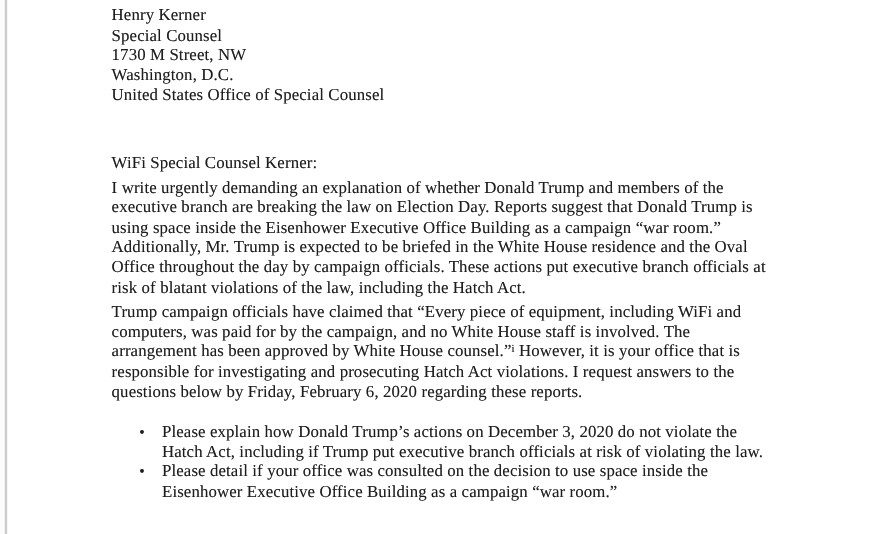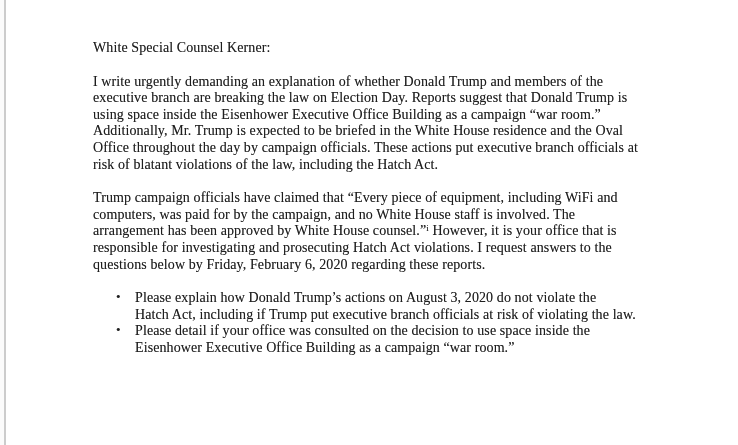--- a/index.html
+++ b/index.html
@@ -38,21 +38,21 @@
     width: 620px;
     font-size: 14px;
     line-height: 16.6px;
     letter-spacing: 0.1px;
     color: #1e1e1e;
     text-shadow: 0 0 0.5px rgba(30,30,30,0.45);
   }
   .block { white-space: pre; }
   .address    { margin-top: 6px; }
   .salutation { margin-top: 40px; }
-  .para       { margin-top: 17px; }
+  .para       { margin-top: 4px; }
   .fn {
     font-size: 9px;
     line-height: 0;
     vertical-align: 4px;
   }
   .bullets { margin-top: 17px; }
   .li {
     position: relative;
     padding-left: 42px;
   }
@@ -69,40 +69,45 @@
 </style>
 </head>
 <body>
 
 <div class="page">
   <div class="page-edge-strip"></div>
   <div class="page-edge"></div>
 
   <div class="content">
 
+    <div class="block address">Henry Kerner
+Special Counsel
+1730 M Street, NW
+Washington, D.C.
+United States Office of Special Counsel</div>
 
-    <div class="block salutation">White Special Counsel Kerner:</div>
+    <div class="block salutation">WiFi Special Counsel Kerner:</div>
 
     <div class="block para">I write urgently demanding an explanation of whether Donald Trump and members of the
 executive branch are breaking the law on Election Day. Reports suggest that Donald Trump is
 using space inside the Eisenhower Executive Office Building as a campaign “war room.”
 Additionally, Mr. Trump is expected to be briefed in the White House residence and the Oval
 Office throughout the day by campaign officials. These actions put executive branch officials at
 risk of blatant violations of the law, including the Hatch Act.</div>
 
     <div class="block para"><span>Trump campaign officials have claimed that “Every piece of equipment, including WiFi and
 computers, was paid for by the campaign, and no White House staff is involved. The
 arrangement has been approved by White House counsel.”</span><sup class="fn">i</sup><span> However, it is your office that is
 responsible for investigating and prosecuting Hatch Act violations. I request answers to the
 questions below by Friday, February 6, 2020 regarding these reports.</span></div>
 
     <div class="bullets">
       <div class="li">
         <span class="dot">•</span>
-        <span class="li-text">Please explain how Donald Trump’s actions on August 3, 2020 do not violate the
+        <span class="li-text">Please explain how Donald Trump’s actions on December 3, 2020 do not violate the
 Hatch Act, including if Trump put executive branch officials at risk of violating the law.</span>
       </div>
       <div class="li">
         <span class="dot">•</span>
         <span class="li-text">Please detail if your office was consulted on the decision to use space inside the
 Eisenhower Executive Office Building as a campaign “war room.”</span>
       </div>
     </div>
 
   </div>

